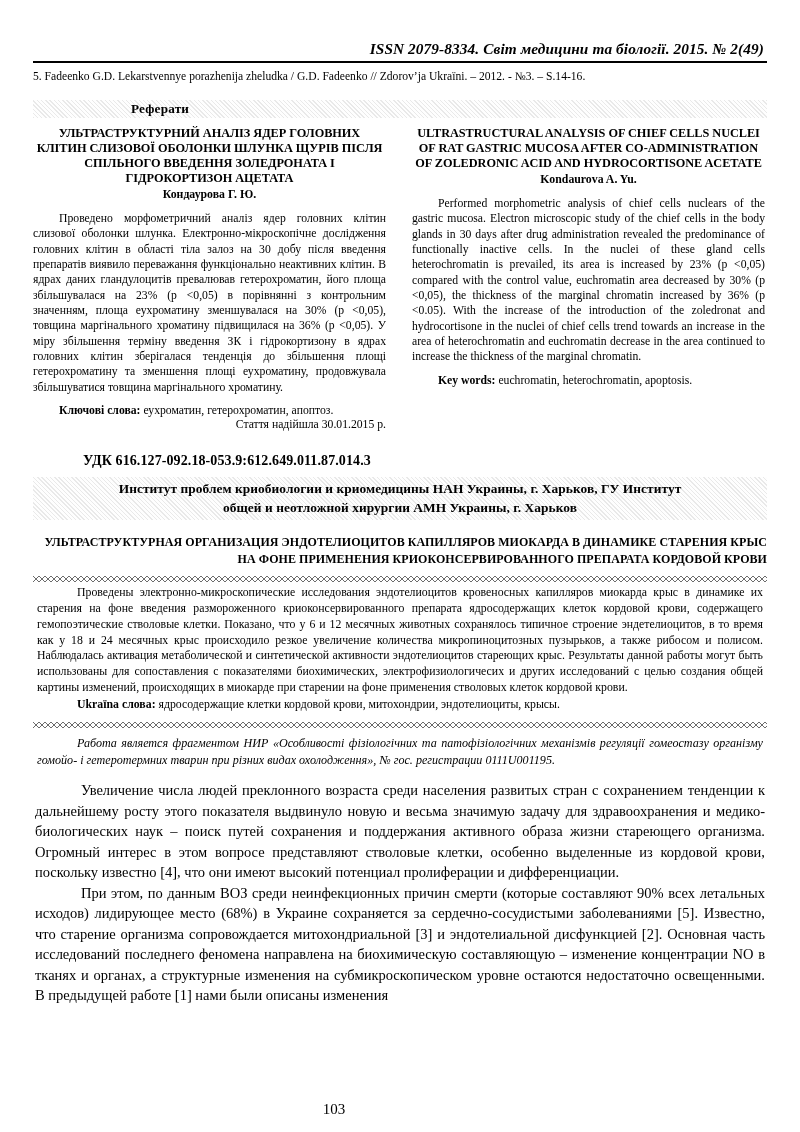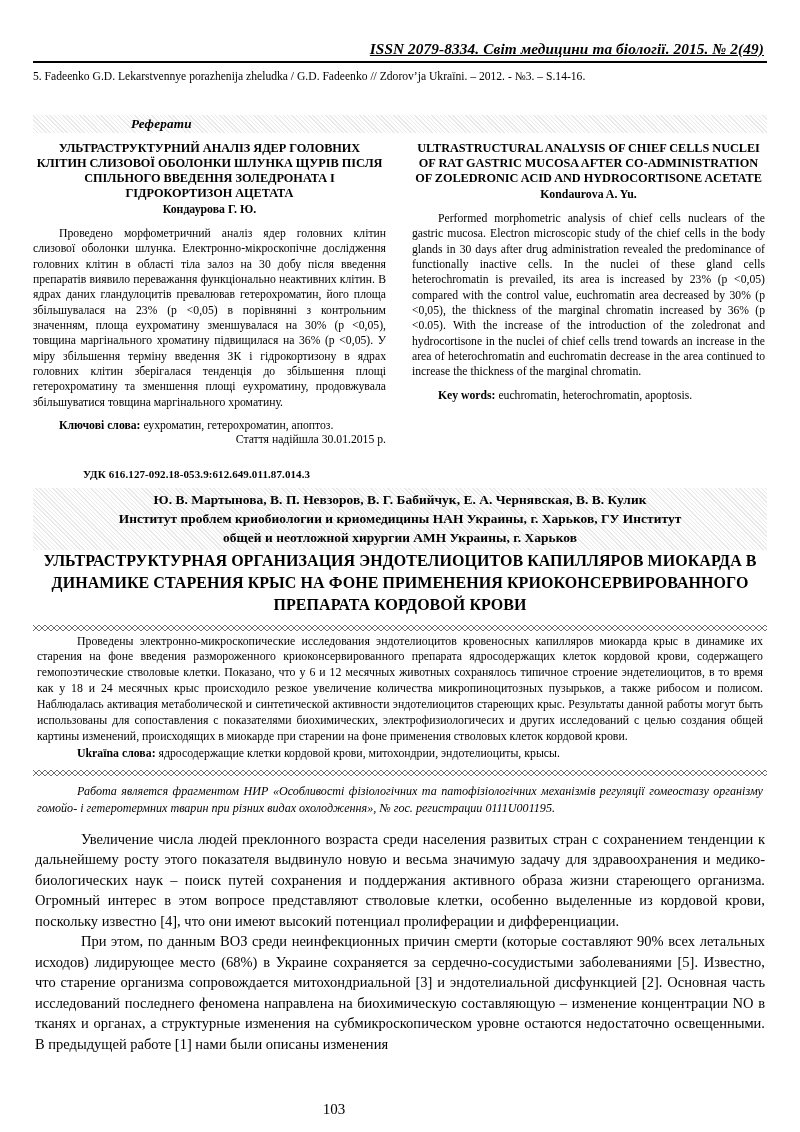--- a/index.html
+++ b/index.html
@@ -20,21 +20,20 @@
   }
 
   
   .journal-head {
     text-align: right;
     font-style: italic;
     font-weight: bold;
     font-size: 15.3px;
     letter-spacing: .1px;
     padding-right: 3px;
-    text-decoration: underline;
   }
   .head-rule {
     margin-top: 3px;
     border-top: 2.1px solid #000;
     height: 0;
   }
 
   
   .refs {
     margin-top: 6px;
@@ -49,25 +48,24 @@
     background-color: #e9e9e9;
     background-image: repeating-linear-gradient(
         45deg,
         rgba(255,255,255,0) 0px,
         rgba(255,255,255,0) 1px,
         rgba(255,255,255,.95) 1px,
         rgba(255,255,255,.95) 3px);
     border: 0;
   }
   .band-referaty {
-    margin-top: 30px;
+    margin-top: 15px;
     height: 18px;
     width: 100%;
     position: relative;
-    font-style: italic;
   }
   .band-referaty span {
     position: absolute;
     left: 98px;
     top: 0px;
     font-weight: bold;
     font-size: 13.2px;
     line-height: 18px;
     letter-spacing: .2px;
   }
@@ -111,44 +109,45 @@
   .ab-note {
     font-size: 11.7px;
     text-align: right;
     margin-top: 0px;
   }
 
   
   .udc {
     margin-top: 22px;
     font-weight: bold;
-    font-size: 11px;
+    font-size: 14px;
     letter-spacing: .1px;
     padding-left: 50px;
   }
 
   
   .band-authors {
     margin-top: 8px;
     width: 100%;
     padding: 2px 0 3px 0;
     text-align: center;
   }
   .band-authors div {
     font-weight: bold;
     font-size: 13.4px;
     line-height: 1.42;
     letter-spacing: .05px;
   }
 
   
   .main-title {
-    text-align: center;
-    font-weight: bold;
-    font-size: 16px;
+    margin-top: 14px;
+    text-align: right;
+    font-weight: bold;
+    font-size: 12px;
     line-height: 1.36;
     letter-spacing: .05px;
   }
 
   
   .zigzag {
     height: 6px;
     width: 100%;
     margin: 9px 0 3px 0;
     background-repeat: repeat-x;
@@ -244,21 +243,20 @@
       <div class="ab-kw">
         <b>Key words:</b><span> euchromatin, heterochromatin, apoptosis.</span>
       </div>
     </div>
 
   </div>
 
   <div class="udc">УДК 616.127-092.18-053.9:612.649.011.87.014.3</div>
 
   <div class="band band-authors">
-    <div>Ю. В. Мартынова, В. П. Невзоров, В. Г. Бабийчук, Е. А. Чернявская, В. В. Кулик</div>
     <div>Институт проблем криобиологии и криомедицины НАН Украины, г. Харьков, ГУ Институт</div>
     <div>общей и неотложной хирургии АМН Украины, г. Харьков</div>
   </div>
 
   <div class="main-title">УЛЬТРАСТРУКТУРНАЯ ОРГАНИЗАЦИЯ ЭНДОТЕЛИОЦИТОВ КАПИЛЛЯРОВ МИОКАРДА В ДИНАМИКЕ СТАРЕНИЯ КРЫС НА ФОНЕ ПРИМЕНЕНИЯ КРИОКОНСЕРВИРОВАННОГО ПРЕПАРАТА КОРДОВОЙ КРОВИ</div>
 
   <div class="zigzag"></div>
 
   <div class="summary">Проведены электронно-микроскопические исследования эндотелиоцитов кровеносных капилляров миокарда крыс в динамике их старения на фоне введения размороженного криоконсервированного препарата ядросодержащих клеток кордовой крови, содержащего гемопоэтические стволовые клетки. Показано, что у 6 и 12 месячных животных сохранялось типичное строение эндетелиоцитов, в то время как у 18 и 24 месячных крыс происходило резкое увеличение количества микропиноцитозных пузырьков, а также рибосом и полисом. Наблюдалась активация метаболической и синтетической активности эндотелиоцитов стареющих крыс. Результаты данной работы могут быть использованы для сопоставления с показателями биохимических, электрофизиологичесих и других исследований с целью создания общей картины изменений, происходящих в миокарде при старении на фоне применения стволовых клеток кордовой крови.</div>
   <div class="summary-kw">

